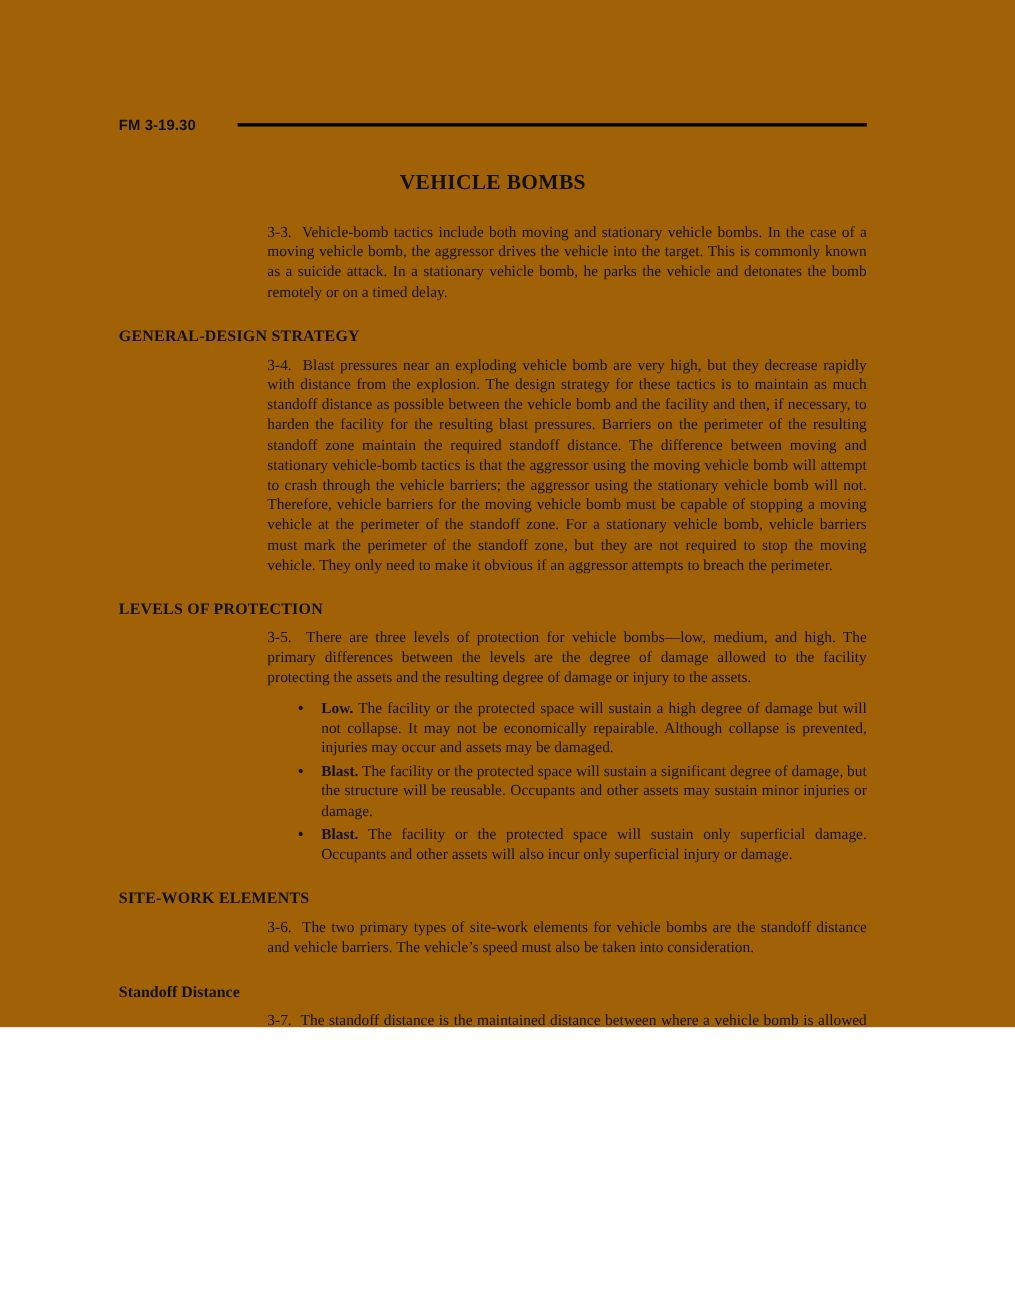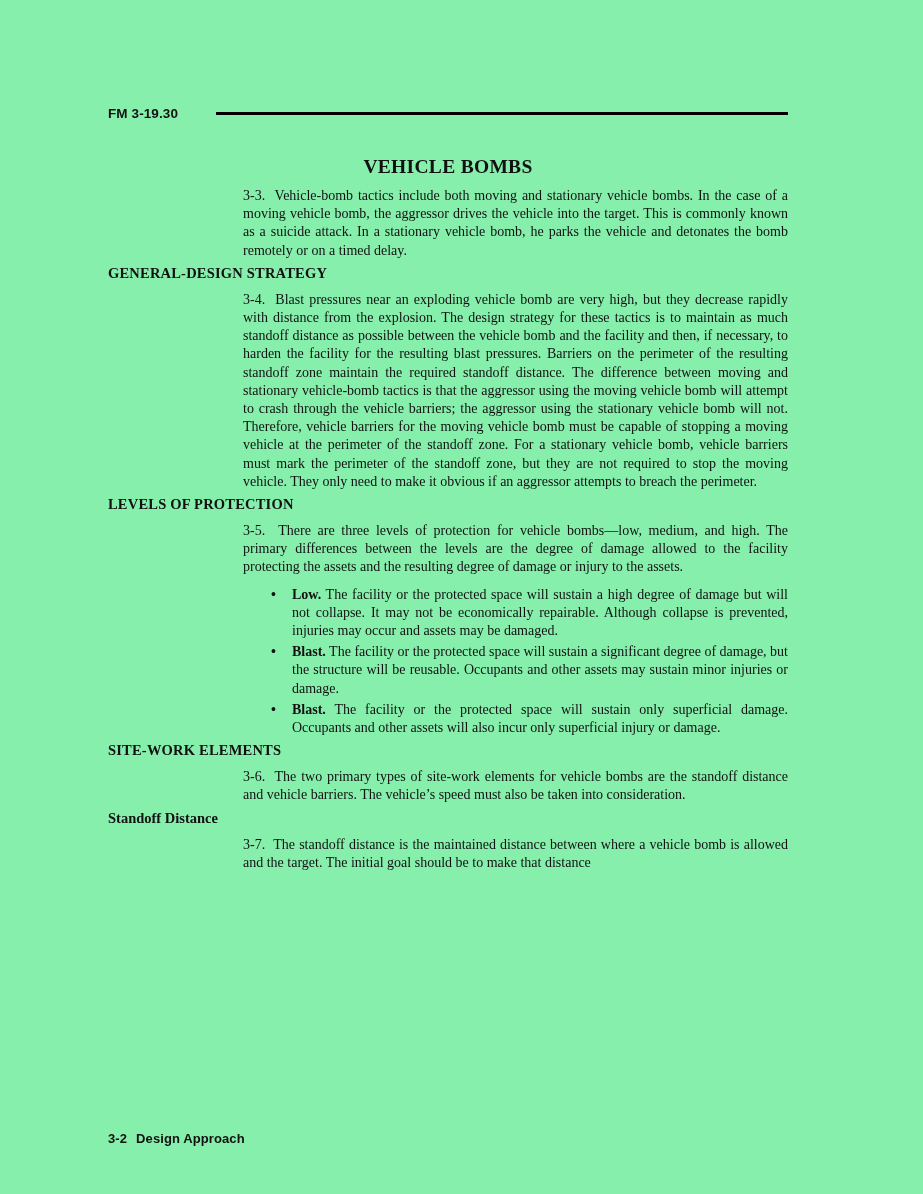--- a/index.html
+++ b/index.html
@@ -3,22 +3,22 @@
 <meta charset="utf-8">
 <style>
   html, body {
     margin: 0;
     padding: 0;
     background: #ffffff;
   }
   .page {
     position: relative;
     width: 923px;
-    height: 1194px;
-    background: #86efac;
+    height: 934px;
+    background: #a16207;
     color: #111111;
     font-family: "Liberation Serif", serif;
     overflow: hidden;
     box-sizing: border-box;
   }
   
   .header {
     position: absolute;
     top: 103px;
     left: 108px;
@@ -68,22 +68,22 @@
     font-weight: bold;
     line-height: 18px;
     margin: 0;
   }
   .para {
     margin: 0 0 0 135px;
     font-size: 14px;
     line-height: 18.2px;
     text-align: justify;
   }
-  .mt-title-para { margin-top: 8px; }
-  .mt-heading   { margin-top: 4px; }
+  .mt-title-para { margin-top: 24px; }
+  .mt-heading   { margin-top: 21px; }
   .mt-heading-para { margin-top: 9px; }
   .bullets {
     margin-left: 135px;
     margin-top: 9px;
   }
   .bullet {
     display: flex;
     font-size: 14px;
     line-height: 18.2px;
     margin-bottom: 3px;

